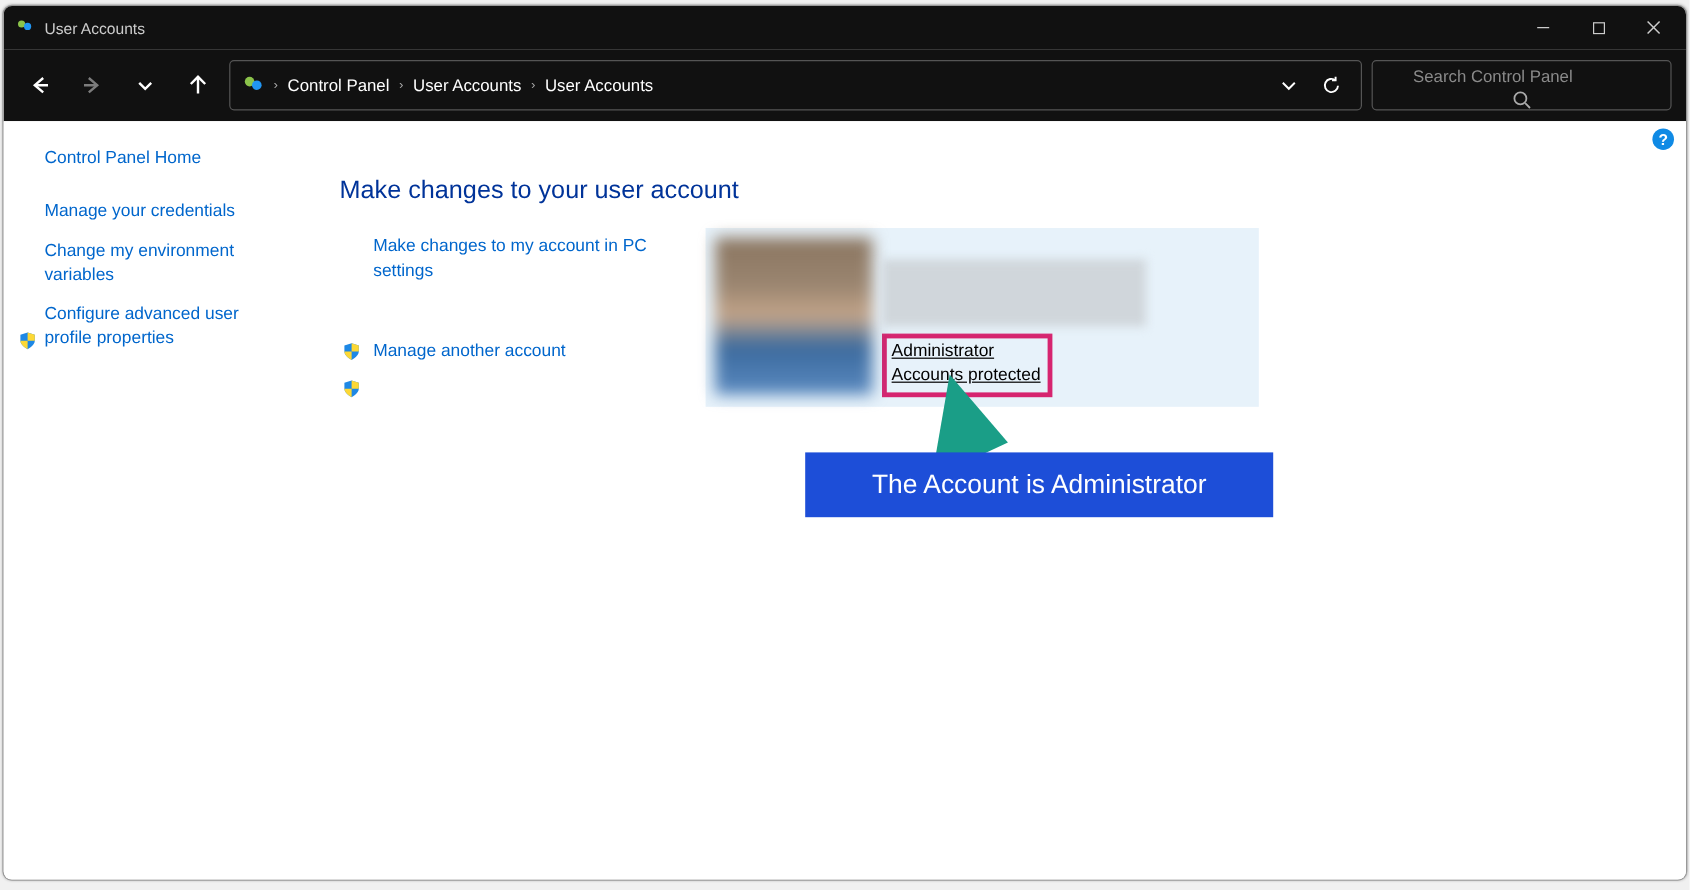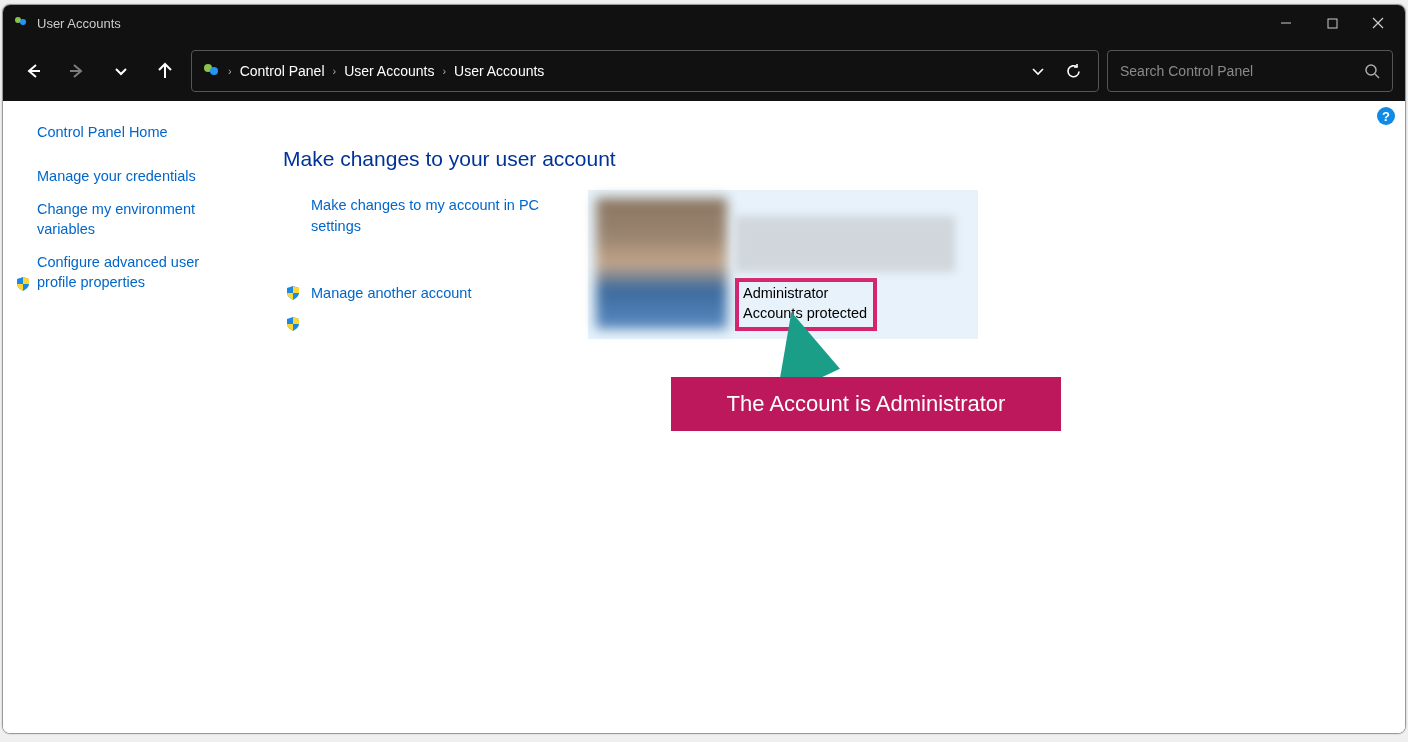--- a/index.html
+++ b/index.html
@@ -60,24 +60,24 @@
     align-items: center;
     padding: 0 10px;
     gap: 8px;
     color: #fff;
     font-size: 14px;
   }
   .crumb { color: #fff; cursor: pointer; }
   .crumb-sep { color: #aaa; font-size: 11px; }
   .addr-right { margin-left: auto; display: flex; align-items: center; gap: 20px; padding-right: 6px; }
   .searchbox {
-    width: 286px; height: 42px;
+    width: 250px; height: 42px;
     border: 1px solid #555; border-radius: 4px;
     display: flex; align-items: center;
-    padding: 0 12px; color: #aaa; font-size: 14px;
+    padding: 0 12px; color: #aaa; font-size: 14px; flex-direction: column;
   }
   .searchbox input {
     flex: 1; background: transparent; border: none; outline: none;
     color: #ddd; font-size: 14px;
   }
   .searchbox input::placeholder { color: #8a8a8a; }
   .content {
     flex: 1;
     background: #fff;
     display: flex;
@@ -116,22 +116,22 @@
   .linklist { margin-left: 28px; }
   .action-link {
     color: #0066cc; font-size: 14.5px;
     display: flex; align-items: flex-start; gap: 10px;
     cursor: pointer; margin-bottom: 10px; line-height: 1.45;
   }
   .action-link .shield-icon { margin-left: -26px; margin-top: 2px; }
   .linkgap { height: 36px; }
   .account-card {
     position: absolute; left: 335px; top: 65px;
-    width: 390px; background: #e7f2fa;
-    padding: 8px; display: flex; gap: 8px;
+    width: 461px; background: #e7f2fa;
+    padding: 8px; display: flex; gap: 8px; text-decoration: underline;
   }
   .avatar {
     width: 131px; height: 131px; background: #6b8aa0;
     filter: blur(6px);
     background: linear-gradient(180deg, #8a7560 0%, #9a8570 30%, #c4a58a 50%, #3b6a9e 70%, #5b8ac0 100%);
   }
   .acct-info { flex: 1; padding-top: 18px; }
   .name-blur {
     width: 220px; height: 56px; background: #d0d6db;
     filter: blur(4px);
@@ -146,21 +146,21 @@
   .callout-arrow {
     position: absolute; left: 505px; top: 190px;
     width: 0; height: 0;
     border-left: 50px solid transparent;
     border-right: 20px solid transparent;
     border-bottom: 72px solid #1a9e87;
     transform: rotate(-25deg);
   }
   .callout-box {
     position: absolute; left: 418px; top: 252px;
-    background: #be185d; color: #fff;
+    background: #1d4ed8; color: #fff;
     font-size: 22px; padding: 14px 26px;
     width: 390px; text-align: center;
   }
   svg { display: block; }
 </style>
 </head>
 <body>
 
 <div class="window">
 

